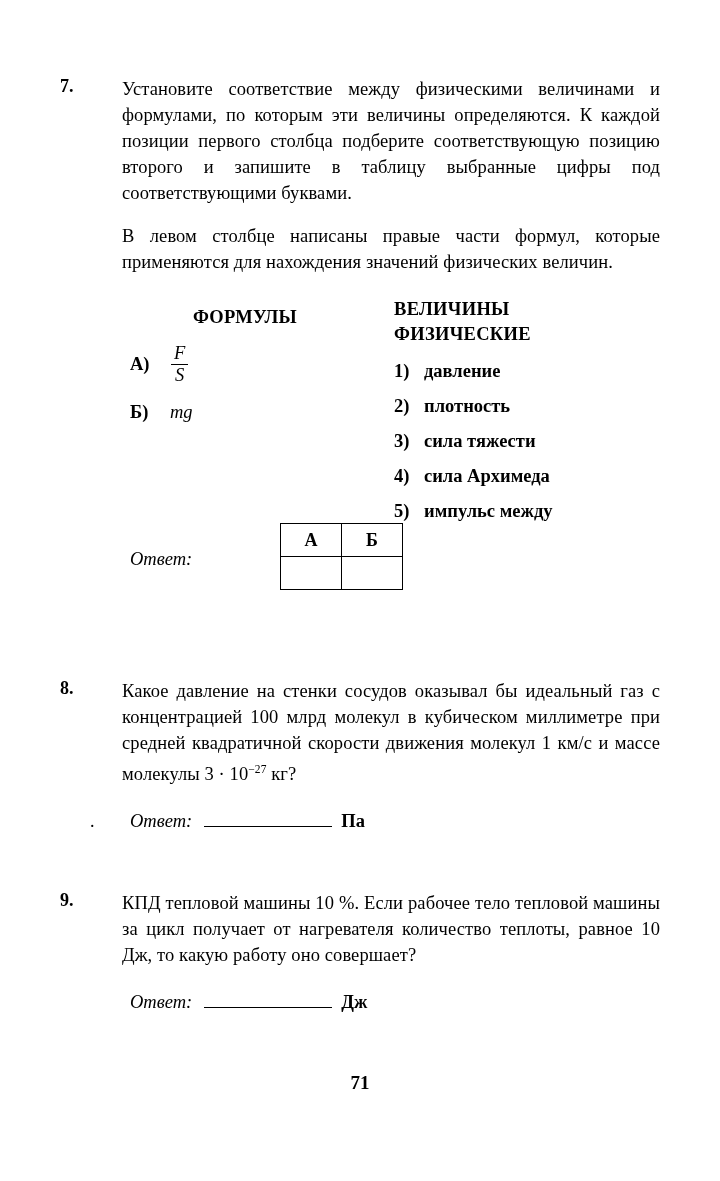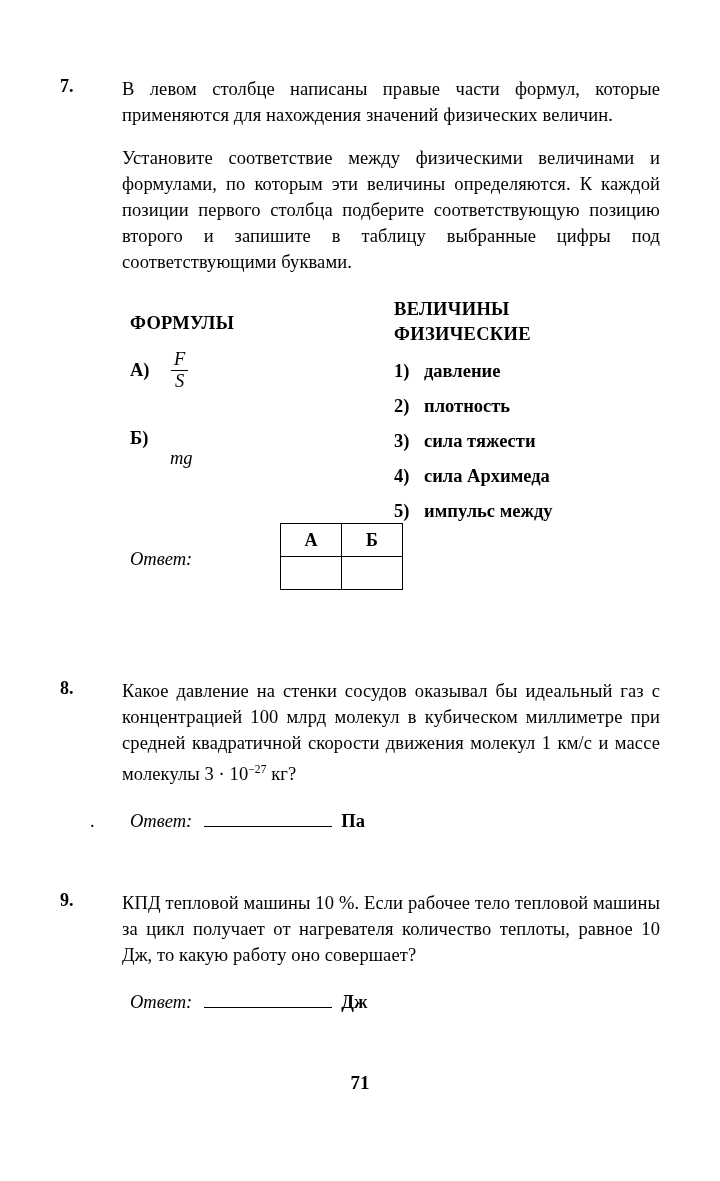--- a/index.html
+++ b/index.html
@@ -72,21 +72,22 @@
     top: 0;
     width: 300px;
   }
   .col-head {
     font-weight: bold;
     font-size: 18.5px;
     line-height: 25px;
     letter-spacing: 0.3px;
   }
   .col-left .col-head {
-    margin-top: 14px;
+    margin-top: 8px;
+    text-align: center;
   }
   .formula-row {
     position: relative;
     display: flex;
     align-items: center;
     margin-top: 14px;
     font-size: 18.5px;
   }
   .formula-label {
     font-weight: bold;
@@ -101,21 +102,20 @@
     line-height: 1.05;
     font-size: 18.5px;
     margin-left: 8px;
   }
   .frac .num { padding: 0 4px 1px 4px; }
   .frac .den { padding: 1px 4px 0 4px; border-top: 1.4px solid #000; }
   .formula-expr {
     font-style: italic;
     font-size: 18.5px;
     margin-left: 8px;
-    margin-top: 40px;
   }
   .qty-item {
     display: flex;
     font-size: 18.5px;
     line-height: 22px;
     margin-top: 13px;
     font-weight: bold;
   }
   .qty-num {
     width: 30px;
@@ -197,22 +197,22 @@
   }
 </style>
 </head>
 <body>
 
 <div class="page">
 
   <div class="task" style="top:76px;">
     <div class="task-num">7.</div>
     <div class="task-body">
+      <p class="para">Установите соответствие между физическими величинами и формулами, по которым эти величины определяются. К каждой позиции первого столбца подберите соответствующую позицию второго и запишите в таблицу выбранные цифры под соответствующими буквами.</p>
       <p class="para">В левом столбце написаны правые части формул, которые применяются для нахождения значений физических величин.</p>
-      <p class="para">Установите соответствие между физическими величинами и формулами, по которым эти величины определяются. К каждой позиции первого столбца подберите соответствующую позицию второго и запишите в таблицу выбранные цифры под соответствующими буквами.</p>
 
       <div class="columns">
 
         <div class="col-left">
           <div class="col-head">ФОРМУЛЫ</div>
 
           <div class="formula-row">
             <span class="formula-label">А)</span>
             <span class="frac">
               <span class="num">F</span>

